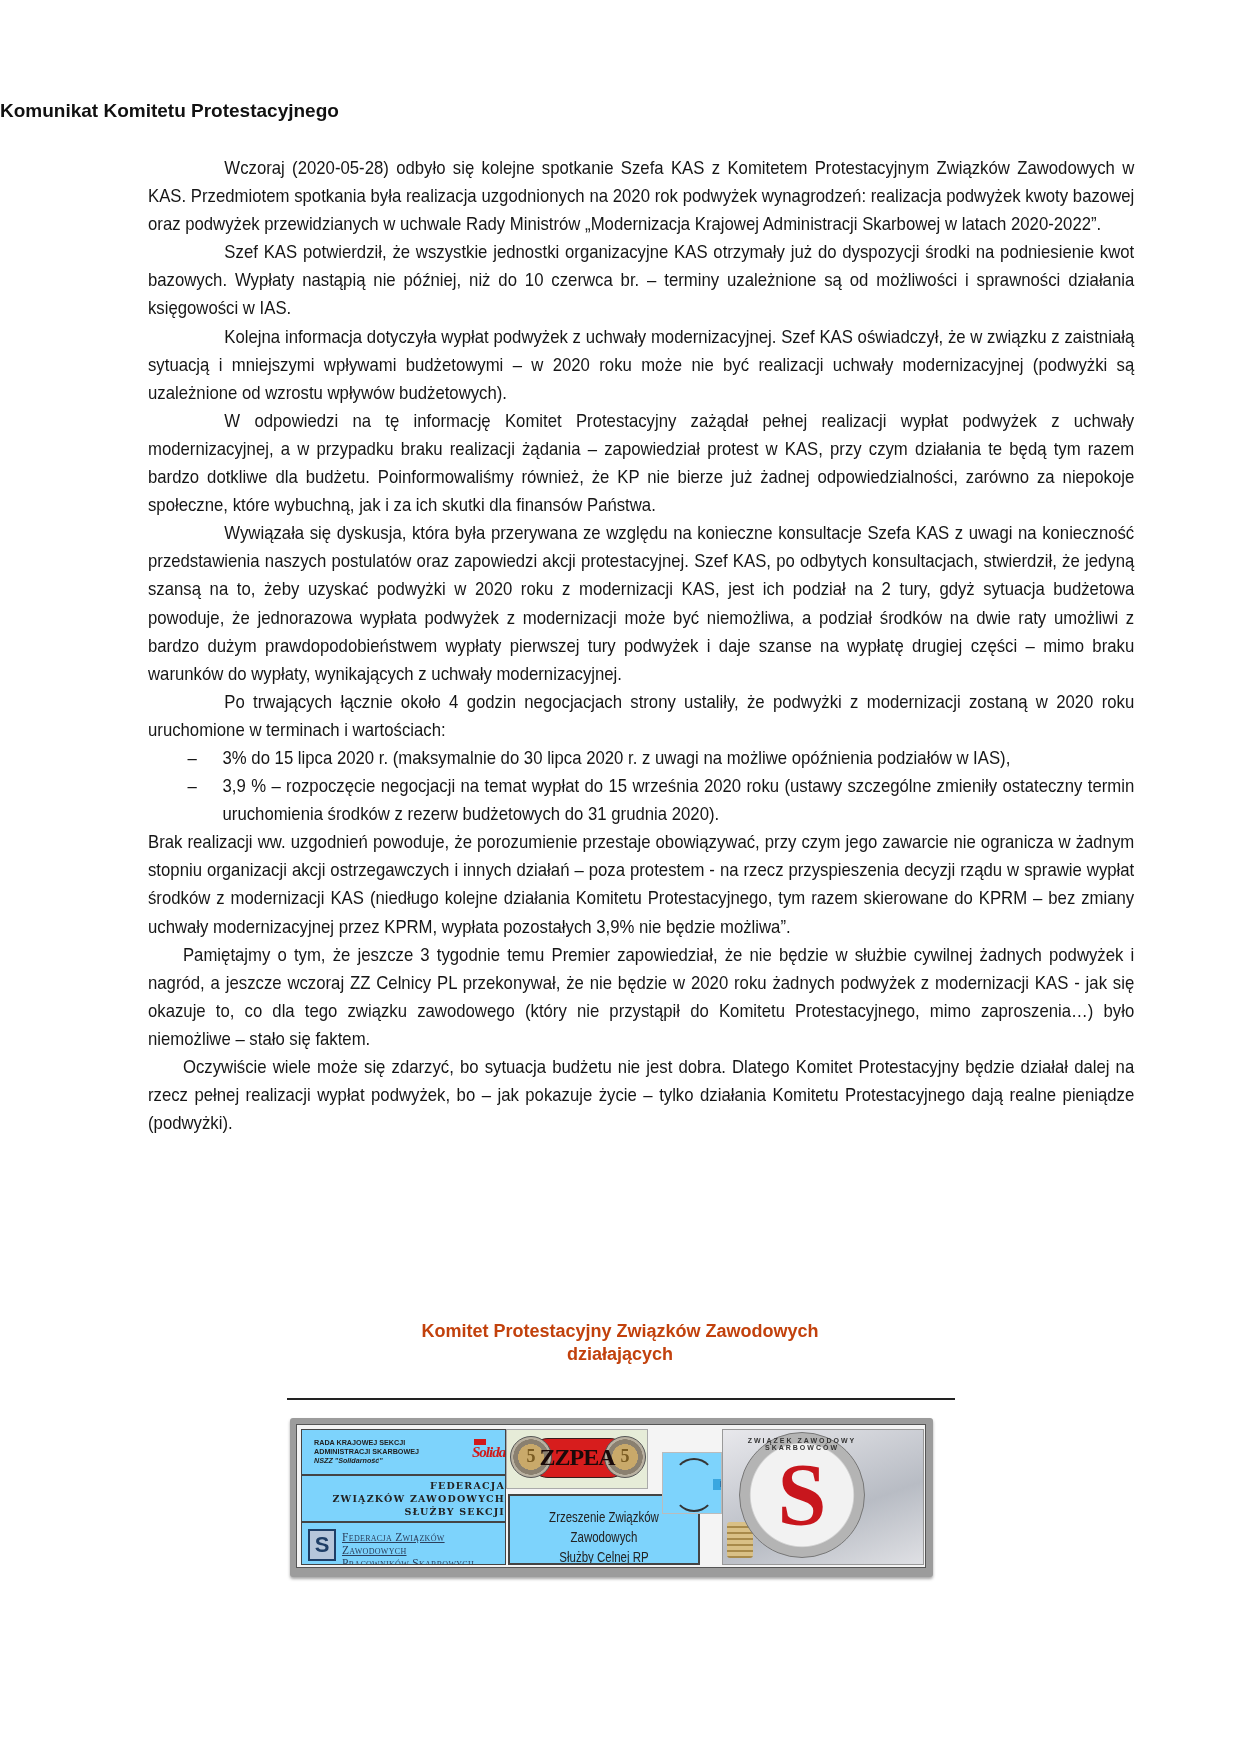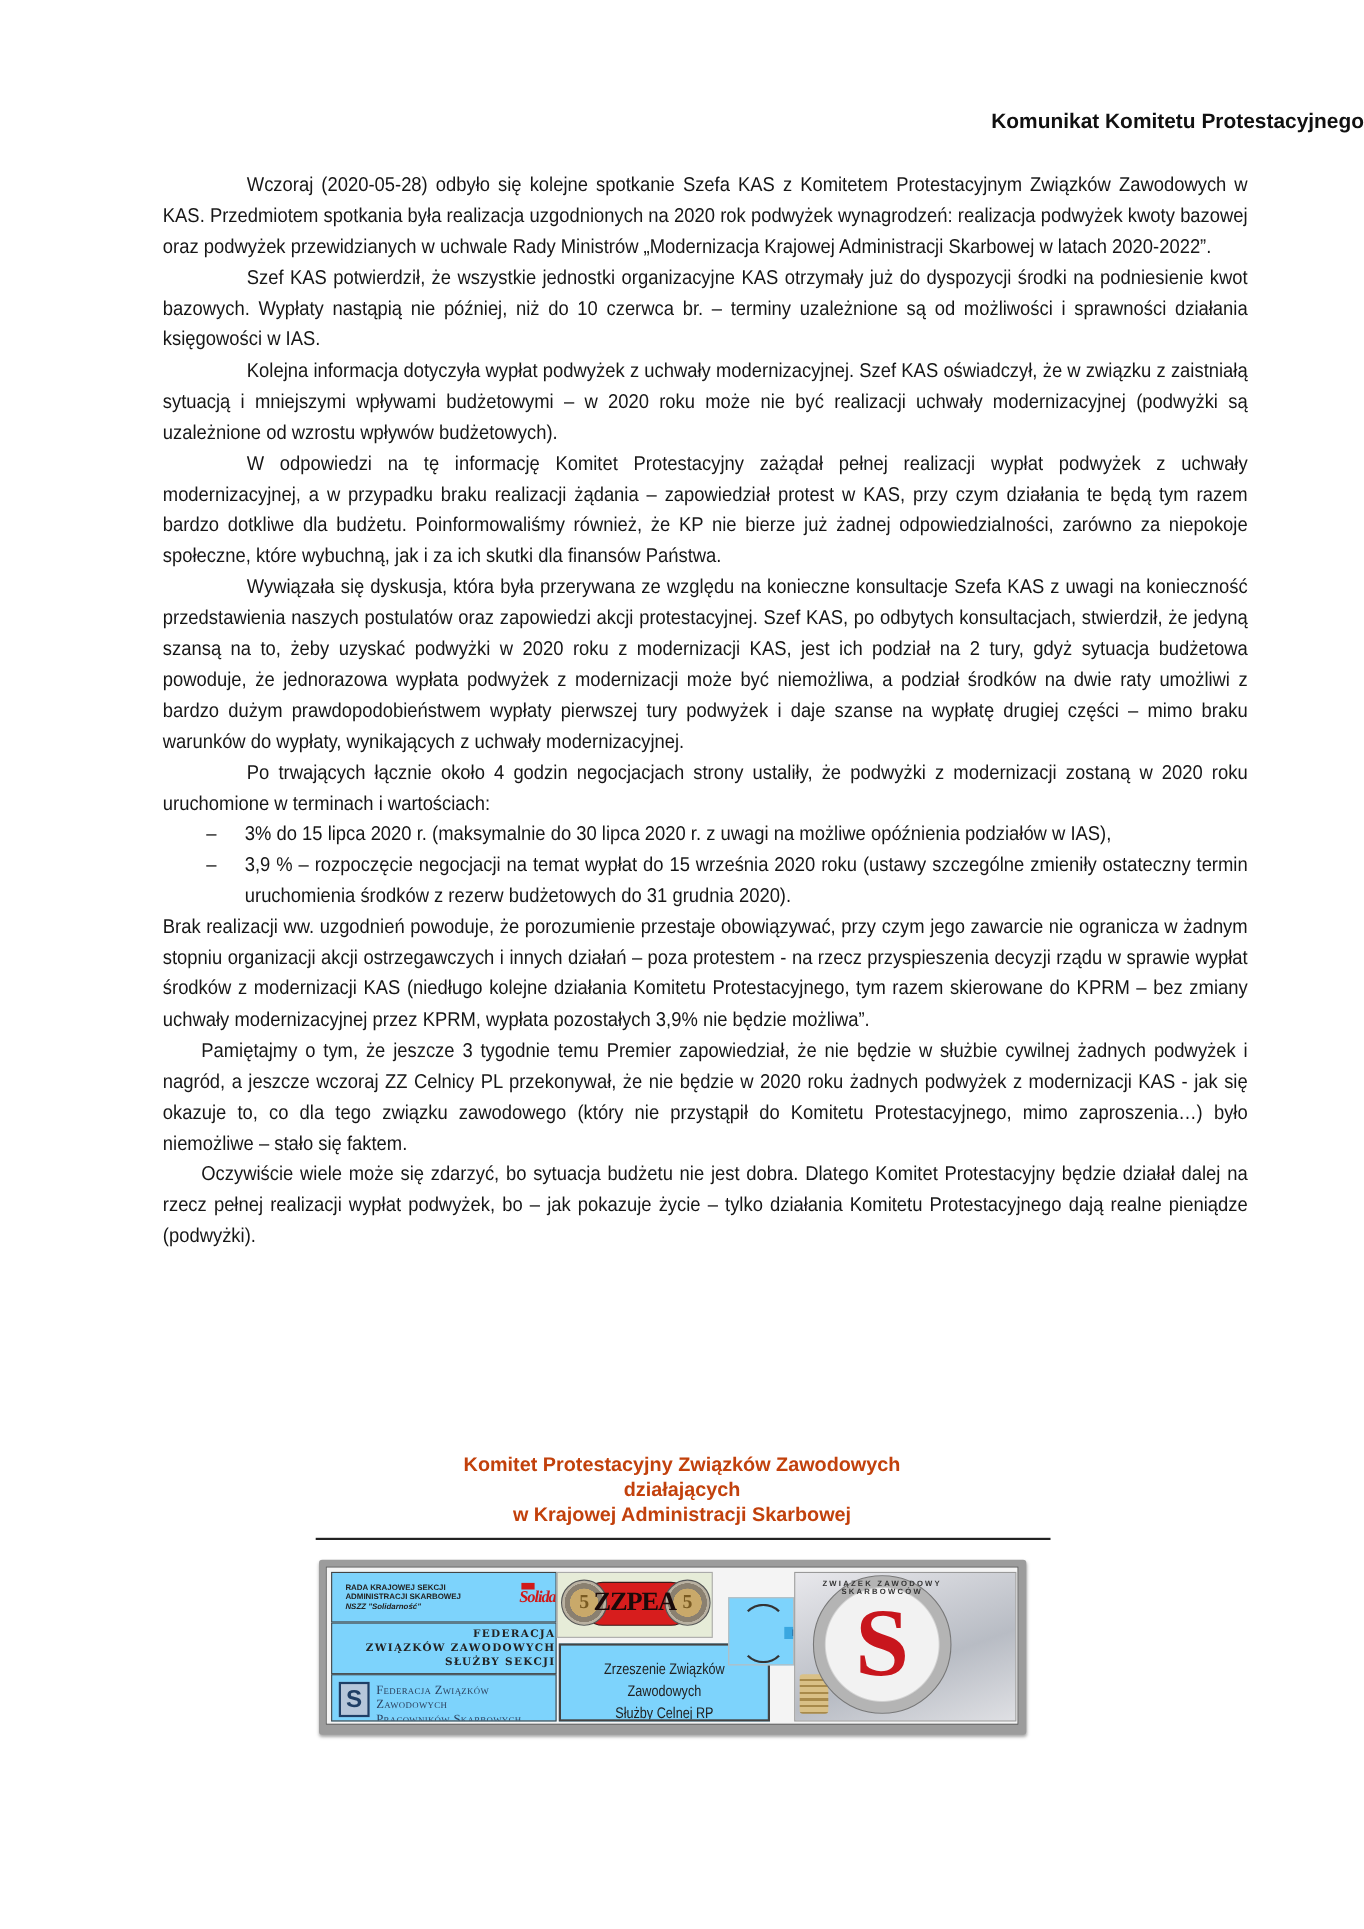--- a/index.html
+++ b/index.html
@@ -1,21 +1,21 @@
 <!DOCTYPE html>
 <html><head>
 <meta charset="utf-8">
 <style>
   html, body { margin: 0; padding: 0; background: #ffffff; }
   body { width: 1240px; height: 1754px; position: relative; overflow: hidden; color: #141414; }
   .page { position: absolute; left: 0; top: 0; width: 1240px; height: 1754px; background: #fff; }
 
   .title {
     position: absolute; left: 0; width: 1240px; top: 100px;
-    text-align: right; font-family: "Liberation Sans Narrow", "Liberation Sans", sans-serif;
+    text-align: left; font-family: "Liberation Sans Narrow", "Liberation Sans", sans-serif;
     font-weight: bold; font-size: 19px; letter-spacing: 0px; color: #111;
   }
 
   .body {
     position: absolute; left: 148px; top: 154px; width: 986px;
     font-family: "Liberation Sans", sans-serif; font-size: 18.2px; line-height: 28.1px;
     text-align: justify; color: #161616;
     transform-origin: 0 0; transform: scaleX(0.92); width: 1072px;
   }
   .body p { margin: 0; }
@@ -48,21 +48,21 @@
   .sol-text { position: absolute; left: 12px; top: 8px; font-family: "Liberation Sans", sans-serif; font-weight: bold; font-size: 7.2px; line-height: 9px; color: #222; }
   .sol-text .it { font-style: italic; font-weight: bold; }
   .sol-logo { position: absolute; left: 138px; top: 14px; font-family: "Liberation Serif", serif; font-weight: bold; font-style: italic; font-size: 15px; color: #d11919; letter-spacing: -1px; margin-left: 32px; }
   .sol-flag { position: absolute; left: 172px; top: 9px; width: 12px; height: 6px; background: #d11919; }
 
   .fzz { left: 4px; top: 50px; width: 203px; height: 45px; text-align: right; }
   .fzz-text { font-family: "DejaVu Serif", serif; font-weight: bold; font-size: 9.5px; line-height: 13px; letter-spacing: 1.2px; color: #222; padding-top: 3px; }
 
   .fzp { left: 4px; top: 97px; width: 203px; height: 41px; }
   .fzp-icon { position: absolute; left: 6px; top: 6px; width: 24px; height: 28px; border: 2px solid #1e3e66; background: #b6c6da; color: #1e3e66; font-family: "Liberation Sans", sans-serif; font-weight: bold; font-size: 22px; line-height: 28px; text-align: center; }
-  .fzp-text { position: absolute; left: 40px; top: 8px; font-family: "Liberation Serif", serif; font-size: 11.5px; line-height: 13px; color: #2b3f5c; letter-spacing: 0.3px; font-variant: small-caps; }
+  .fzp-text { position: absolute; left: 40px; top: 8px; font-family: "Liberation Serif", serif; font-size: 11.5px; line-height: 13px; color: #2b3f5c; letter-spacing: 0.3px; font-variant: small-caps; text-decoration: underline; }
 
   .zzpea { left: 209px; top: 4px; width: 140px; height: 58px; background: #e6ecd8; border-color: #aaa; }
   .zzpea-bar { position: absolute; left: 22px; top: 8px; width: 98px; height: 38px; background: #d71d1d; border: 1px solid #3a1a1a; border-radius: 19px; }
   .zzpea-text { position: absolute; left: 0; width: 140px; top: 14px; text-align: center; font-family: "Liberation Serif", serif; font-weight: bold; font-size: 24px; line-height: 26px; color: #1a0a0a; letter-spacing: -1px; }
   .coin { position: absolute; top: 6px; width: 40px; height: 40px; border-radius: 50%; background: radial-gradient(circle, #c9a96a 0 45%, #8a8070 46% 62%, #b9b1a1 63% 100%); border: 1px solid #555; }
   .coin span { position: absolute; left: 0; width: 40px; top: 9px; text-align: center; font-family: "Liberation Serif", serif; font-weight: bold; font-size: 18px; color: #7a5b22; }
   .coin-l { left: 3px; } .coin-r { left: 97px; }
 
   .zzsc { left: 211px; top: 69px; width: 188px; height: 67px; border-width: 2px; }
   .zzsc-text { text-align: center; padding-top: 11px; font-family: "Liberation Sans Narrow", "Liberation Sans", sans-serif; font-size: 14px; line-height: 20px; color: #222; transform: scaleX(0.82); transform-origin: 50% 0; }
@@ -104,21 +104,20 @@
       </li>
     </ul>
     <p class="noind">Brak realizacji ww. uzgodnień powoduje, że porozumienie przestaje obowiązywać, przy czym jego zawarcie nie ogranicza w żadnym stopniu organizacji akcji ostrzegawczych i innych działań – poza protestem - na rzecz przyspieszenia decyzji rządu w sprawie wypłat środków z modernizacji KAS (niedługo kolejne działania Komitetu Protestacyjnego, tym razem skierowane do KPRM – bez zmiany uchwały modernizacyjnej przez KPRM, wypłata pozostałych 3,9% nie będzie możliwa”.</p>
     <p class="ind2">Pamiętajmy o tym, że jeszcze 3 tygodnie temu Premier zapowiedział, że nie będzie w służbie cywilnej żadnych podwyżek i nagród, a jeszcze wczoraj ZZ Celnicy PL przekonywał, że nie będzie w 2020 roku żadnych podwyżek z modernizacji KAS - jak się okazuje to, co dla tego związku zawodowego (który nie przystąpił do Komitetu Protestacyjnego, mimo zaproszenia…) było niemożliwe – stało się faktem.</p>
     <p class="ind2">Oczywiście wiele może się zdarzyć, bo sytuacja budżetu nie jest dobra. Dlatego Komitet Protestacyjny będzie działał dalej na rzecz pełnej realizacji wypłat podwyżek, bo – jak pokazuje życie – tylko działania Komitetu Protestacyjnego dają realne pieniądze (podwyżki).</p>
   </div>
 
   <div class="sig">
     <div>Komitet Protestacyjny Związków Zawodowych</div>
     <div>działających</div>
-    <div>w Krajowej Administracji Skarbowej</div>
   </div>
   <div class="sig-rule"></div>
 
   <div class="logos">
     <div class="logos-inner">
 
       <div class="box sol">
         <div class="sol-text">
           <div>RADA KRAJOWEJ SEKCJI</div>
           <div>ADMINISTRACJI SKARBOWEJ</div>

